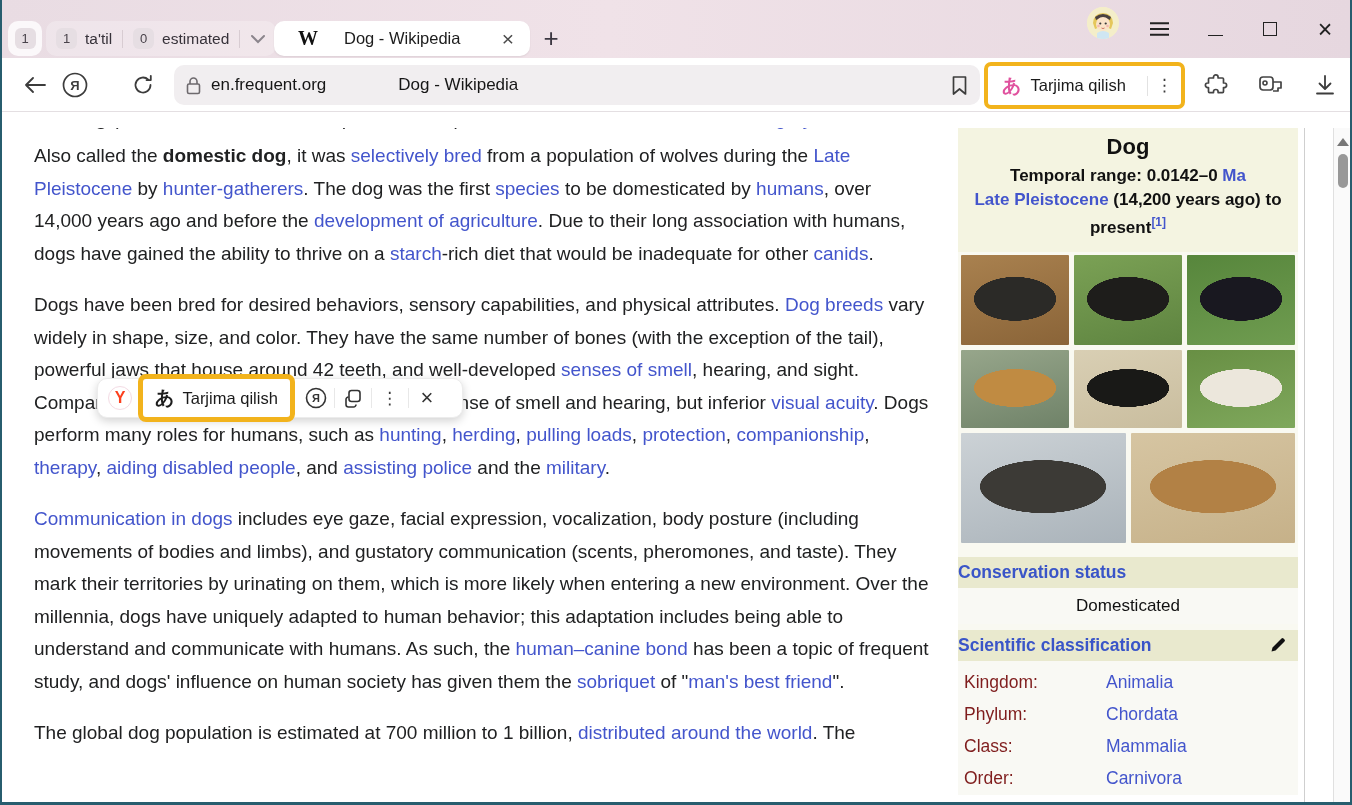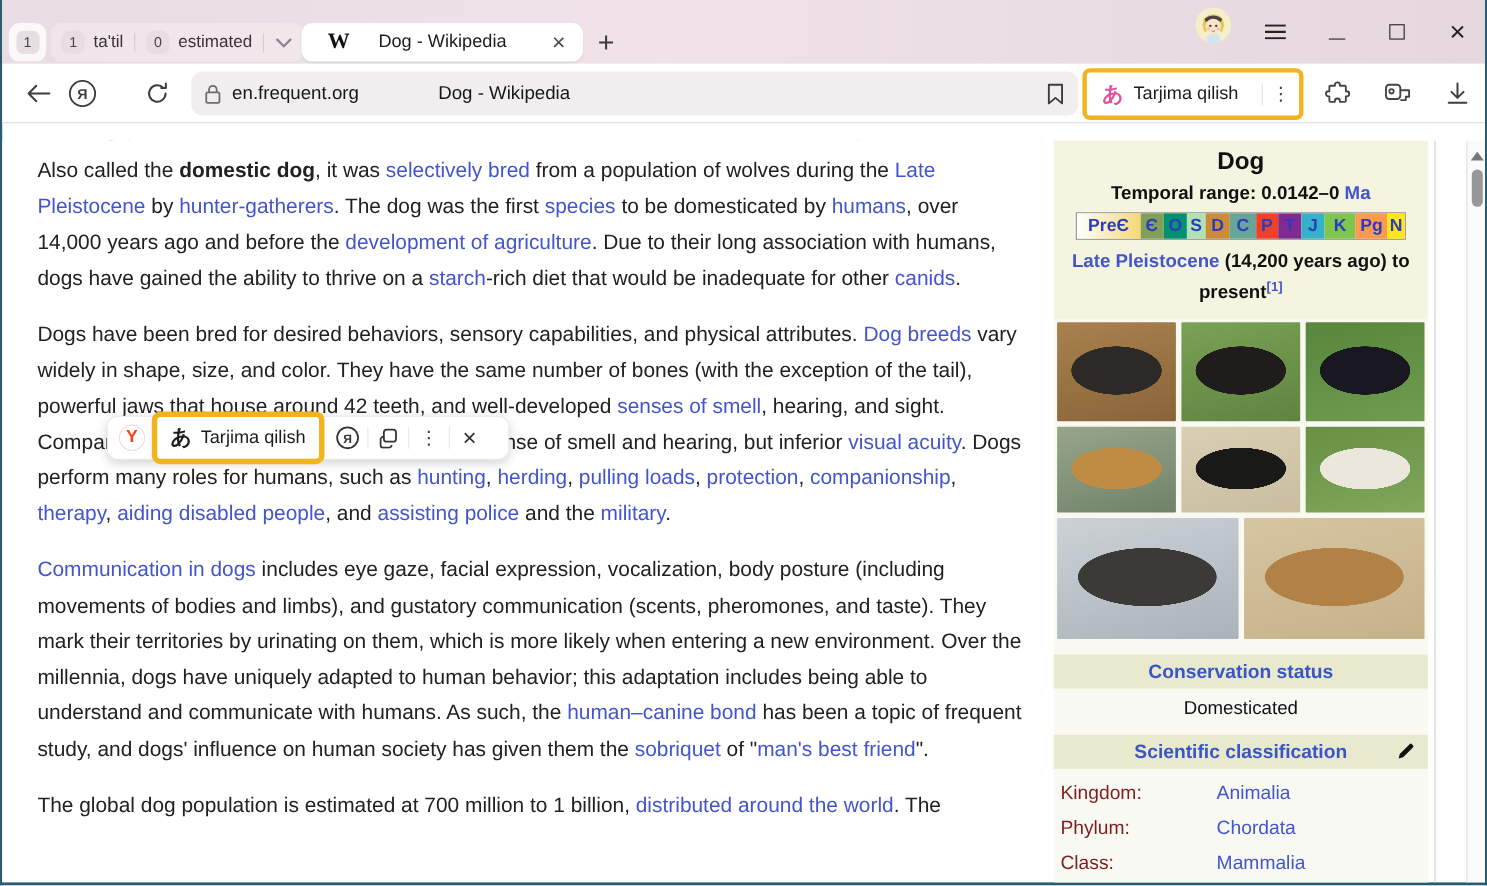--- a/index.html
+++ b/index.html
@@ -87,21 +87,21 @@
   .geo-bar { display:flex; height:25px; margin:7px 14px 6px; border:1px solid #8a8a8a; background:#fff; }
   .geo-seg { display:flex; align-items:center; justify-content:center; font-size:16px; font-weight:700;
              color:#2b3cbd; overflow:visible; white-space:nowrap; cursor:pointer; }
   .ib-range { font-size:17px; font-weight:700; line-height:28px; color:#111; }
   .ib-range .lnk { font-weight:700; }
   .photos { padding:3px; }
   .prow { display:flex; gap:5px; margin-bottom:5px; }
   .photo { flex:1; position:relative; overflow:hidden; border-radius:1px; }
   .prow1 .photo { height:90px; } .prow2 .photo { height:78px; } .prow3 .photo { height:110px; }
   .blob { position:absolute; left:10%; top:18%; width:80%; height:64%; }
-  .ib-header { background:#e9e9ce; text-align:center; font-weight:700; color:#3a55c8; font-size:17.5px;
+  .ib-header { background:#e9e9ce; font-weight:700; color:#3a55c8; font-size:17.5px;
                padding:5px 0; margin-top:6px; position:relative; }
   .ib-plain { text-align:center; padding:8px 0; color:#111; background:#f9f9f4; }
   .edit-ico { position:absolute; right:12px; top:7px; cursor:pointer; }
   .taxtable { background:#f9f9f4; padding:6px 0 0 6px; }
   .taxrow { display:flex; padding:5px 0 6px; }
   .taxlabel { width:142px; color:#7f1d1d; font-size:17.5px; }
   .taxval { font-size:17.5px; }
   .page-edge { position:absolute; left:1302px; top:0; width:1px; height:693px; background:#cfcfcf; }
 
   
@@ -269,34 +269,20 @@
       <div class="psep"></div>
       <div class="pico pp-close">×</div>
     </div>
 
     <div class="infobox">
       <div class="ib-top">
         <div class="ib-title">Dog</div>
         <div class="ib-temporal">
           <span>Temporal range: 0.0142–0 </span><a class="lnk" href="#">Ma</a>
         </div>
-        <div class="geo-bar">
-            <span class="geo-seg" style="flex-grow: 52; background: linear-gradient(90deg, rgb(255, 255, 255), rgb(246, 215, 116));">PreЄ</span>
-            <span class="geo-seg" style="flex-grow: 25; background: rgb(127, 160, 86);">Є</span>
-            <span class="geo-seg" style="flex-grow: 23; background: rgb(0, 146, 112);">O</span>
-            <span class="geo-seg" style="flex-grow: 15; background: rgb(179, 225, 182);">S</span>
-            <span class="geo-seg" style="flex-grow: 28; background: rgb(203, 140, 55);">D</span>
-            <span class="geo-seg" style="flex-grow: 30; background: rgb(103, 165, 153);">C</span>
-            <span class="geo-seg" style="flex-grow: 25; background: rgb(240, 64, 40);">P</span>
-            <span class="geo-seg" style="flex-grow: 29; background: rgb(129, 43, 146);">T</span>
-            <span class="geo-seg" style="flex-grow: 31; background: rgb(52, 178, 201);">J</span>
-            <span class="geo-seg" style="flex-grow: 43; background: rgb(127, 198, 78);">K</span>
-            <span class="geo-seg" style="flex-grow: 21; background: rgb(253, 154, 82);">Pg</span>
-            <span class="geo-seg" style="flex-grow: 11; background: rgb(255, 230, 25);">N</span>
-          </div>
         <div class="ib-range"><a href="#" class="lnk">Late Pleistocene</a><span> (14,200 years ago) to present</span><sup><a href="#" class="lnk">[1]</a></sup></div>
       </div>
       <div class="photos">
         <div class="prow prow1">
             <div class="photo" title="mottled gray-black dog running on dirt" style="background: linear-gradient(165deg, rgb(169, 129, 79), rgb(138, 100, 56));">
               <div class="blob" style="background: radial-gradient(48% 38% at 50% 48%, rgb(43, 42, 39) 0px, rgb(43, 42, 39) 99%, transparent 100%);"></div>
             </div>
             <div class="photo" title="black and white dog standing on grass" style="background: linear-gradient(165deg, rgb(123, 161, 85), rgb(94, 132, 64));">
               <div class="blob" style="background: radial-gradient(48% 38% at 50% 48%, rgb(30, 29, 27) 0px, rgb(30, 29, 27) 99%, transparent 100%);"></div>
             </div>

